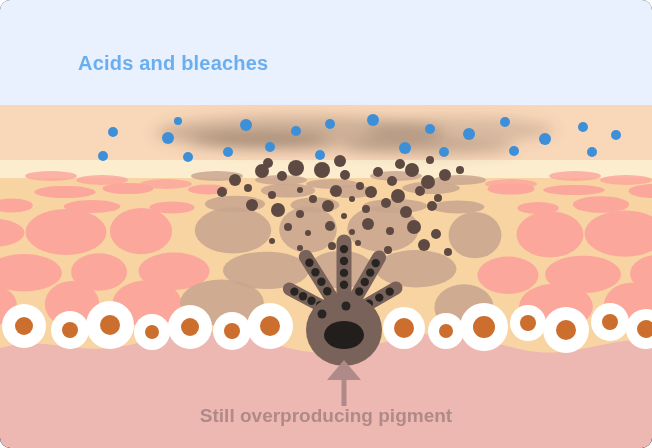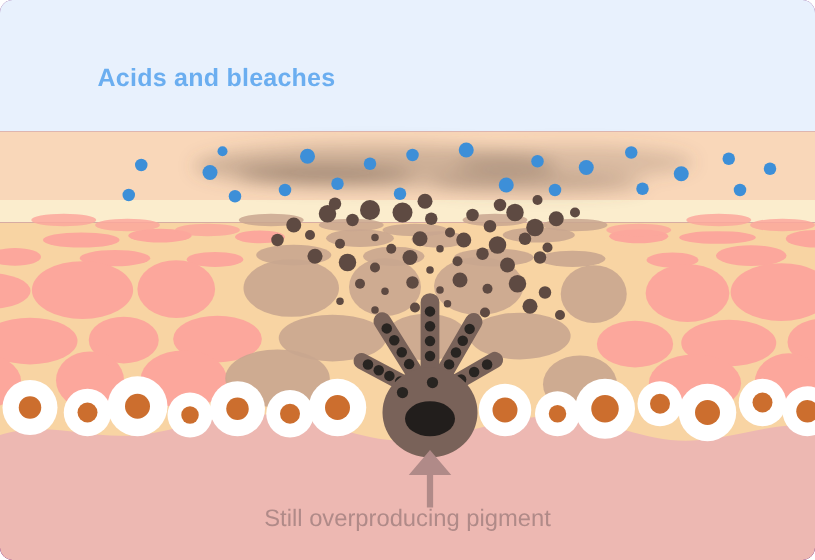--- a/index.html
+++ b/index.html
@@ -2,36 +2,36 @@
 <html><head>
 <meta charset="utf-8">
 <style>
   html,body{margin:0;padding:0;background:#ffffff;}
   body{font-family:"Liberation Sans", sans-serif;}
   #scene{
     position:relative;
     width:652px;height:448px;
     border-radius:10px;
     overflow:hidden;
-    background:#701a75;
+    background:#0f172a;
   }
   .band{position:absolute;left:0;width:652px;}
   #surface-band{top:0;height:105px;background:#E8F1FD;}
   #stratum-corneum-band{top:105px;height:55px;background:#F9D7B9;}
   #stratum-granulosum-band{top:160px;height:18px;background:#FBEDCD;}
   #epidermis-band{top:178px;height:180px;background:#F8D4A3;}
   #title{
     position:absolute;left:78px;top:52px;
     font-size:20px;font-weight:bold;letter-spacing:.2px;
     color:#6BAEF0;white-space:nowrap;
   }
   #caption{
     position:absolute;left:0;top:405px;width:652px;
     text-align:center;
-    font-size:19px;font-weight:normal;
+    font-size:19px;font-weight:bold;
     color:#B08A88;white-space:nowrap;
   }
   svg.layer{position:absolute;left:0;top:0;width:652px;height:448px;overflow:visible;}
   svg.layer *{shape-rendering:geometricPrecision;}
 </style>
 </head>
 <body>
 
 <div id="scene">
 

